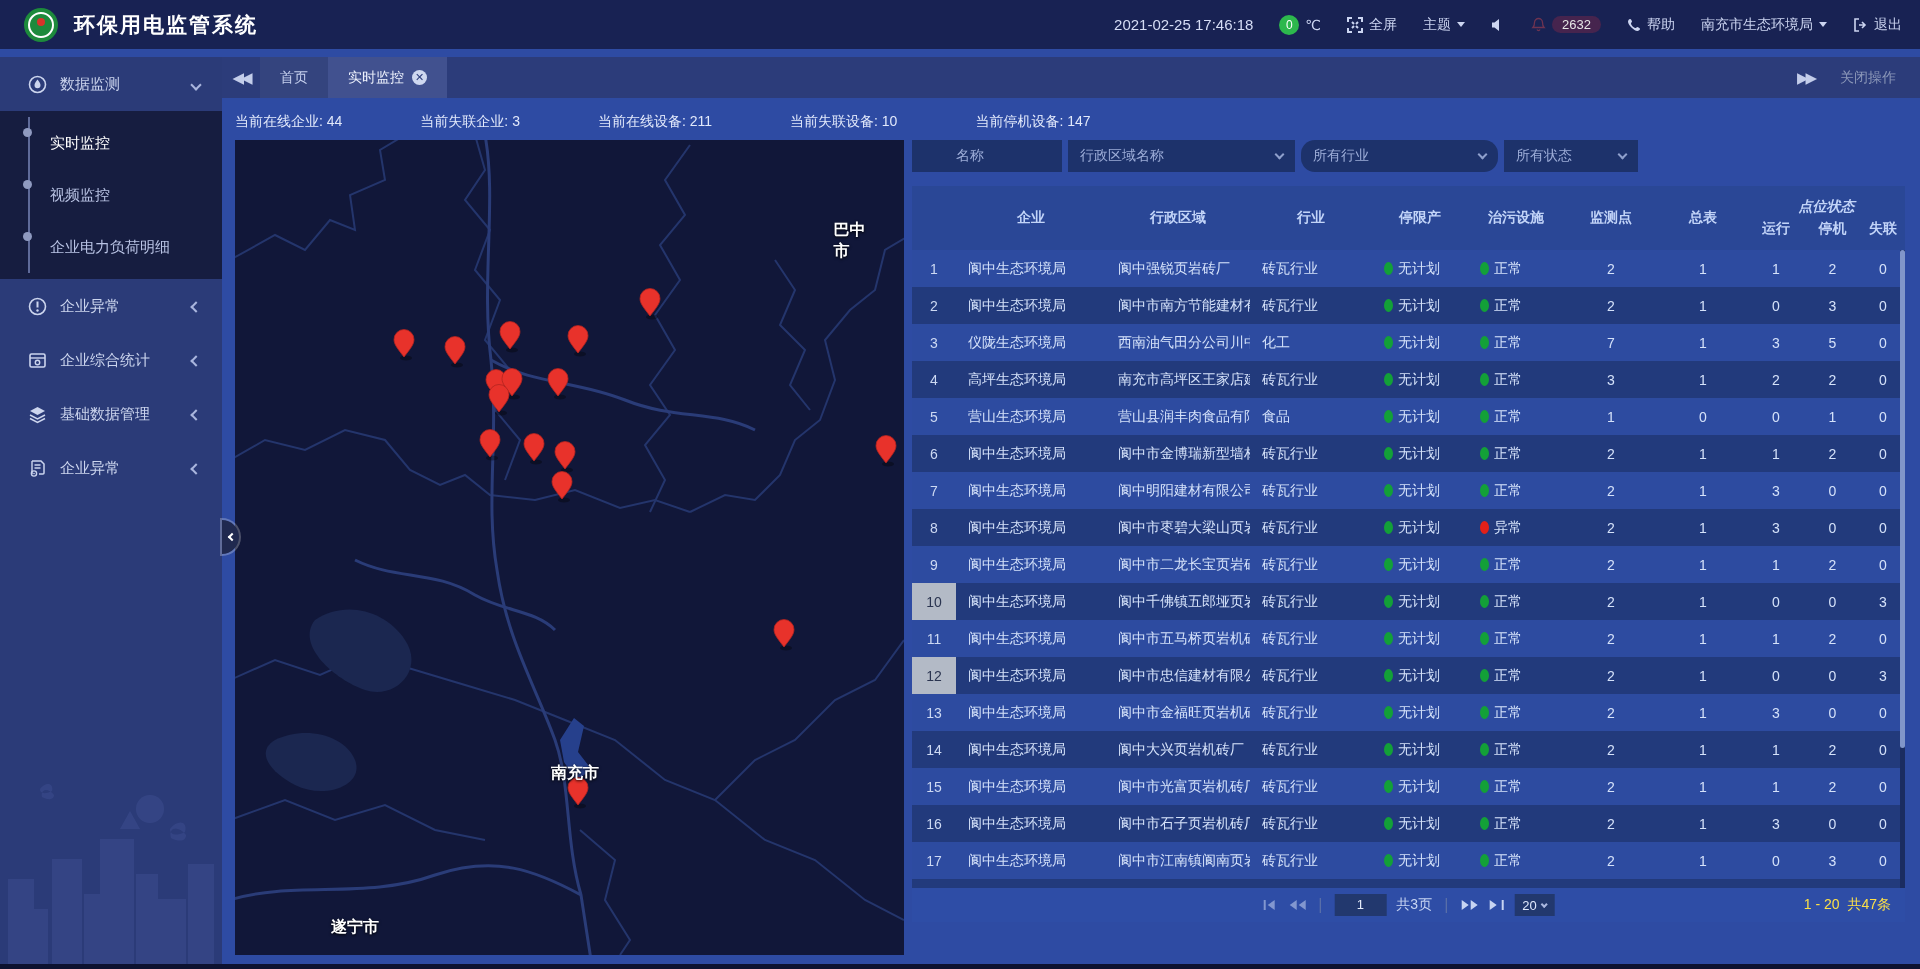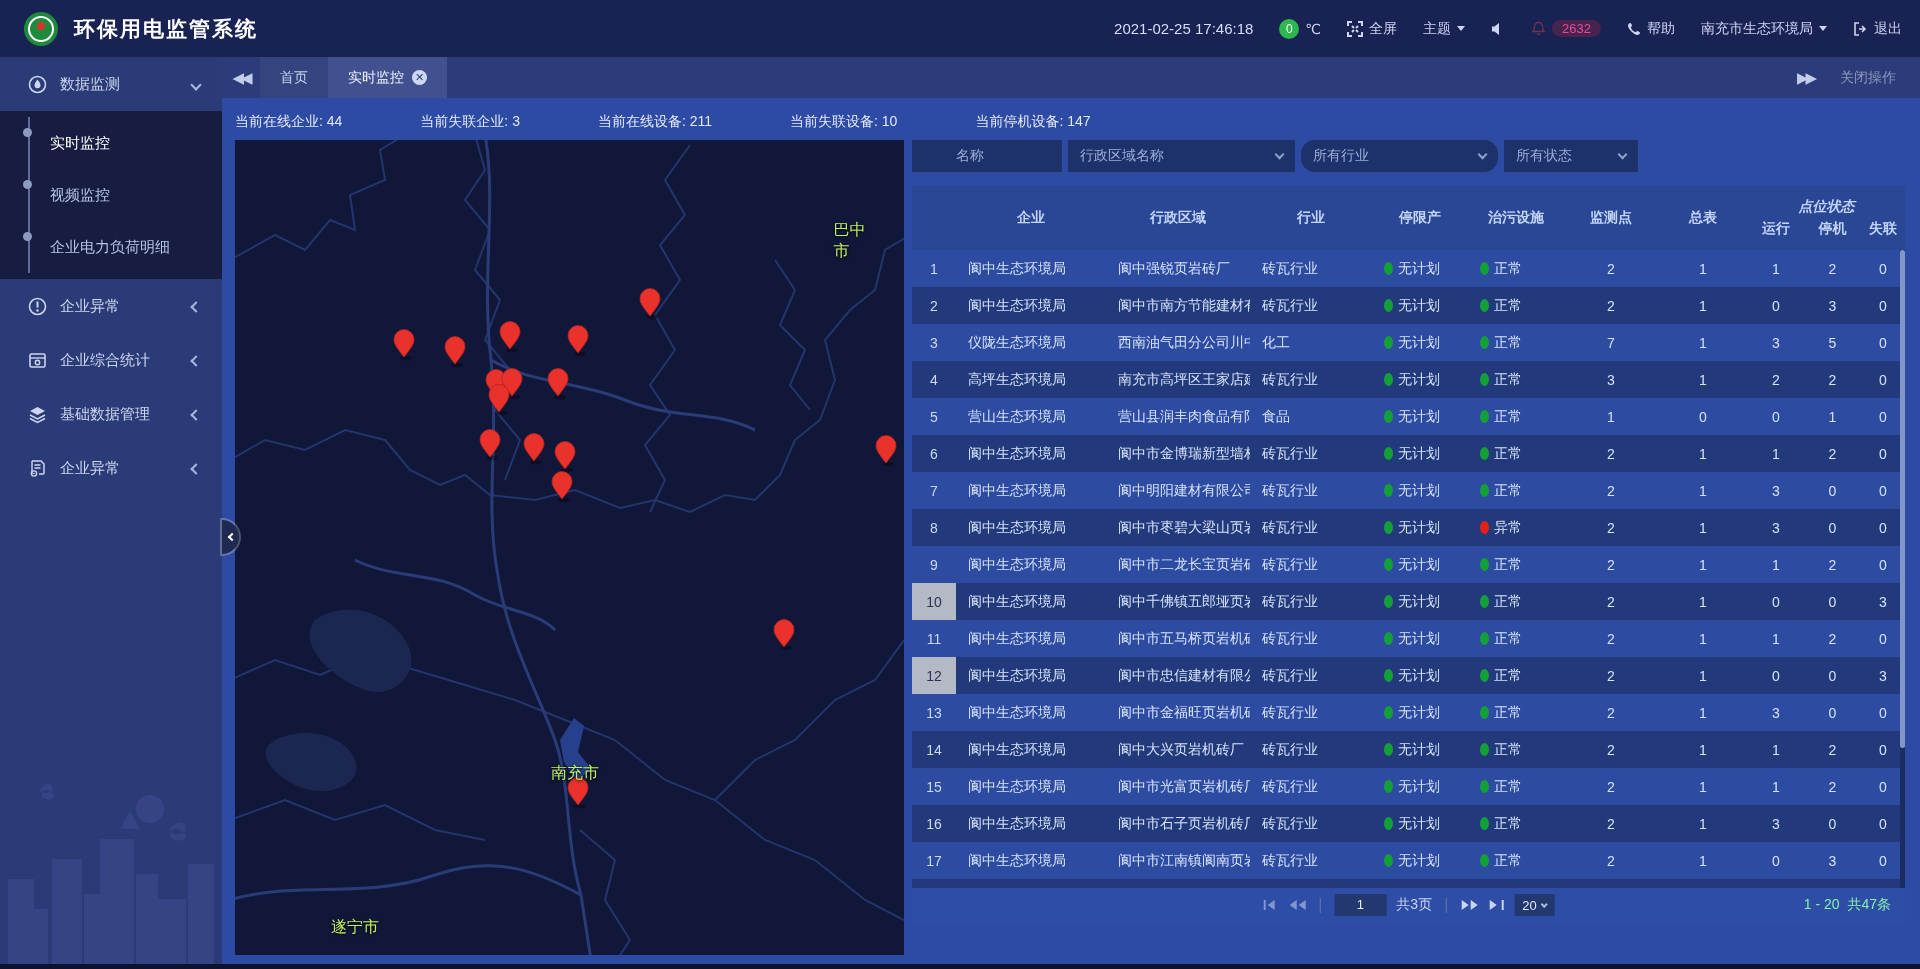--- a/index.html
+++ b/index.html
@@ -1,30 +1,30 @@
 <!DOCTYPE html>
 <html><head>
 <meta charset="utf-8">
 <style>
   * { margin:0; padding:0; box-sizing:border-box; }
   html,body { width:1920px; height:969px; overflow:hidden; }
   body { font-family:"Liberation Sans","DejaVu Sans",sans-serif; background:#2e4ba3; position:relative; }
 
   
-  .header { position:absolute; left:0; top:0; width:1920px; height:57px; background:#182253; display:flex; align-items:center; z-index:30; }
+  .header { position:absolute; left:0; top:0; width:1920px; height:49px; background:#182253; display:flex; align-items:center; z-index:30; }
   .logo { width:34px; height:34px; border-radius:50%; background:#1d8a3c; margin-left:24px; position:relative; flex:0 0 auto; }
   .logo::before { content:""; position:absolute; left:4px; top:4px; right:4px; bottom:4px; border-radius:50%; border:2px solid #fff; }
   .logo::after { content:""; position:absolute; left:13px; top:10px; width:8px; height:8px; border-radius:50%; background:#d8332a; }
   .app-title { color:#ffffff; font-size:21px; font-weight:bold; letter-spacing:2px; margin-left:16px; }
   .header-right { margin-left:auto; display:flex; align-items:center; color:#ccd5f1; font-size:14px; gap:0; padding-right:18px; }
   .hdr-item { display:flex; align-items:center; gap:6px; margin-left:26px; cursor:pointer; white-space:nowrap; }
   .hdr-datetime { margin-left:0; cursor:default; font-size:15px; color:#d6ddf5; }
   .temp-badge { width:20px; height:20px; border-radius:50%; background:#2db84d; color:#fff; font-size:12px; display:flex; align-items:center; justify-content:center; }
   .caret-down { width:0; height:0; border-left:4px solid transparent; border-right:4px solid transparent; border-top:5px solid #ccd5f1; display:inline-block; }
-  .bell-badge { background:#46244e; color:#ec4899; border-radius:9px; padding:1px 10px; font-size:13px; }
+  .bell-badge { background:#46244e; color:#e5e5e5; border-radius:9px; padding:1px 10px; font-size:13px; }
   .hdr-ico svg { display:block; }
 
   
   .sidebar { position:absolute; left:0; top:57px; width:222px; height:912px; background:#2b3b78; z-index:20; overflow:hidden; }
   .menu-item { height:54px; display:flex; align-items:center; color:#ccd5ee; font-size:15px; cursor:pointer; position:relative; padding-left:27px; }
   .menu-item .mi-icon { width:20px; height:20px; margin-right:13px; display:flex; align-items:center; justify-content:center; }
   .menu-item .chev { position:absolute; right:22px; color:#aab6de; font-size:13px; }
   .chev-v { width:8px; height:8px; border-right:2px solid #aab6de; border-bottom:2px solid #aab6de; display:inline-block; }
   .chev-down { transform:rotate(45deg); margin-top:-4px; }
   .chev-left { transform:rotate(135deg); }
@@ -45,21 +45,21 @@
   .tabbar-right { margin-left:auto; display:flex; align-items:center; gap:26px; padding-right:24px; }
   .close-ops { color:#8b97b8; font-size:14px; cursor:pointer; }
   .dbl-arrow { color:#c3cdea; font-size:15px; letter-spacing:-3px; cursor:pointer; }
 
   
   .statsbar { position:absolute; left:0; top:41px; right:0; height:48px; display:flex; align-items:center; color:#e2e9fb; font-size:14px; padding-left:13px; }
   .stat { margin-right:78px; white-space:nowrap; }
 
   
   .map-panel { position:absolute; left:13px; top:83px; width:669px; height:815px; background:#111739; overflow:hidden; }
-  .map-city { position:absolute; color:#bef264; font-size:16px; text-shadow:0 1px 3px #000; transform:translate(-50%,-50%); }
+  .map-city { position:absolute; color:#ffffff; font-size:16px; text-shadow:0 1px 3px #000; transform:translate(-50%,-50%);font-weight:bold; }
   .collapse-toggle { position:absolute; left:0px; top:463px; width:17px; height:34px; background:#20294f; border-radius:0 17px 17px 0; display:flex; align-items:center; justify-content:center; cursor:pointer; z-index:25; box-shadow:0 0 0 2px rgba(255,255,255,.25); }
   .collapse-toggle .chev-v { width:6px; height:6px; border-color:#fff; margin-left:3px; }
 
   
   .right-panel { position:absolute; left:690px; top:83px; width:993px; }
   .filter-row { display:flex; height:32px; gap:6px; }
   .f-input, .f-select { background:#1d326b; color:#9dadd8; font-size:14px; display:flex; align-items:center; padding:0 12px; position:relative; cursor:pointer; }
   .f-input { width:150px;padding-left:44px; }
   .f-select .sel-chev { margin-left:auto; width:7px; height:7px; border-right:2px solid #8fa0cc; border-bottom:2px solid #8fa0cc; transform:rotate(45deg); margin-top:-3px; }
 
@@ -86,21 +86,21 @@
 
   
   .pager { height:34px; background:#2e4da6; display:flex; align-items:center; color:#c7d4f2; font-size:14px; position:relative; }
   .pager-center { position:absolute; left:50%; transform:translateX(-50%); display:flex; align-items:center; gap:10px; }
   .pg-ico { cursor:pointer; display:flex; align-items:center; }
   .pg-ico.muted svg { opacity:.55; }
   .pg-divider { color:#5a6fa8; font-size:16px; margin:0 2px; }
   .pg-input { width:52px; height:22px; background:#22386e; color:#e7eefb; text-align:center; line-height:22px; font-size:13px; }
   .pg-size { height:22px; background:#22386e; color:#dfe8fc; font-size:13px; display:flex; align-items:center; gap:5px; padding:0 8px; cursor:pointer; }
   .pg-size .sel-chev { width:5px; height:5px; border-right:2px solid #aab8e0; border-bottom:2px solid #aab8e0; transform:rotate(45deg); margin-top:-2px; }
-  .pager-right { margin-left:auto; padding-right:14px; color:#86efac; }
+  .pager-right { margin-left:auto; padding-right:14px; color:#fde047; }
 
   .bottom-strip { position:absolute; left:0; bottom:0; width:1920px; height:5px; background:#0d1230; z-index:40; }
 </style>
 </head>
 <body>
 
 <div class="header">
   <div class="logo"></div>
   <div class="app-title">环保用电监管系统</div>
   <div class="header-right">

